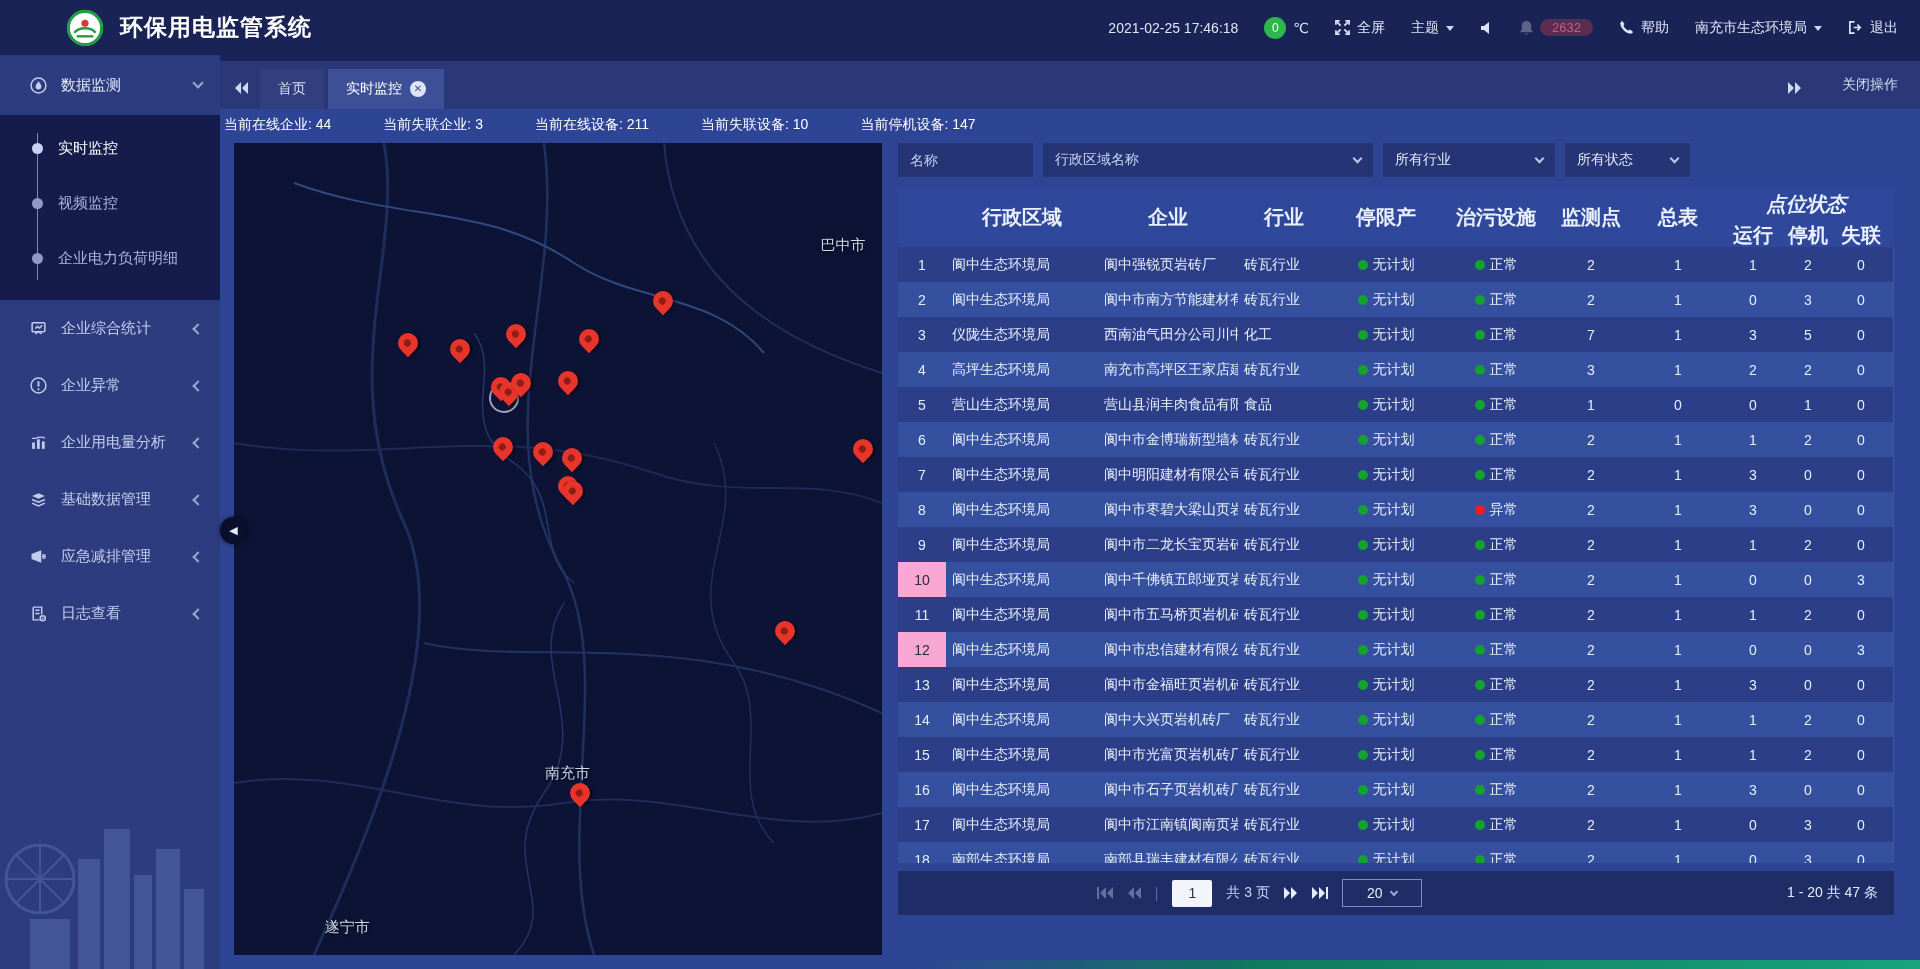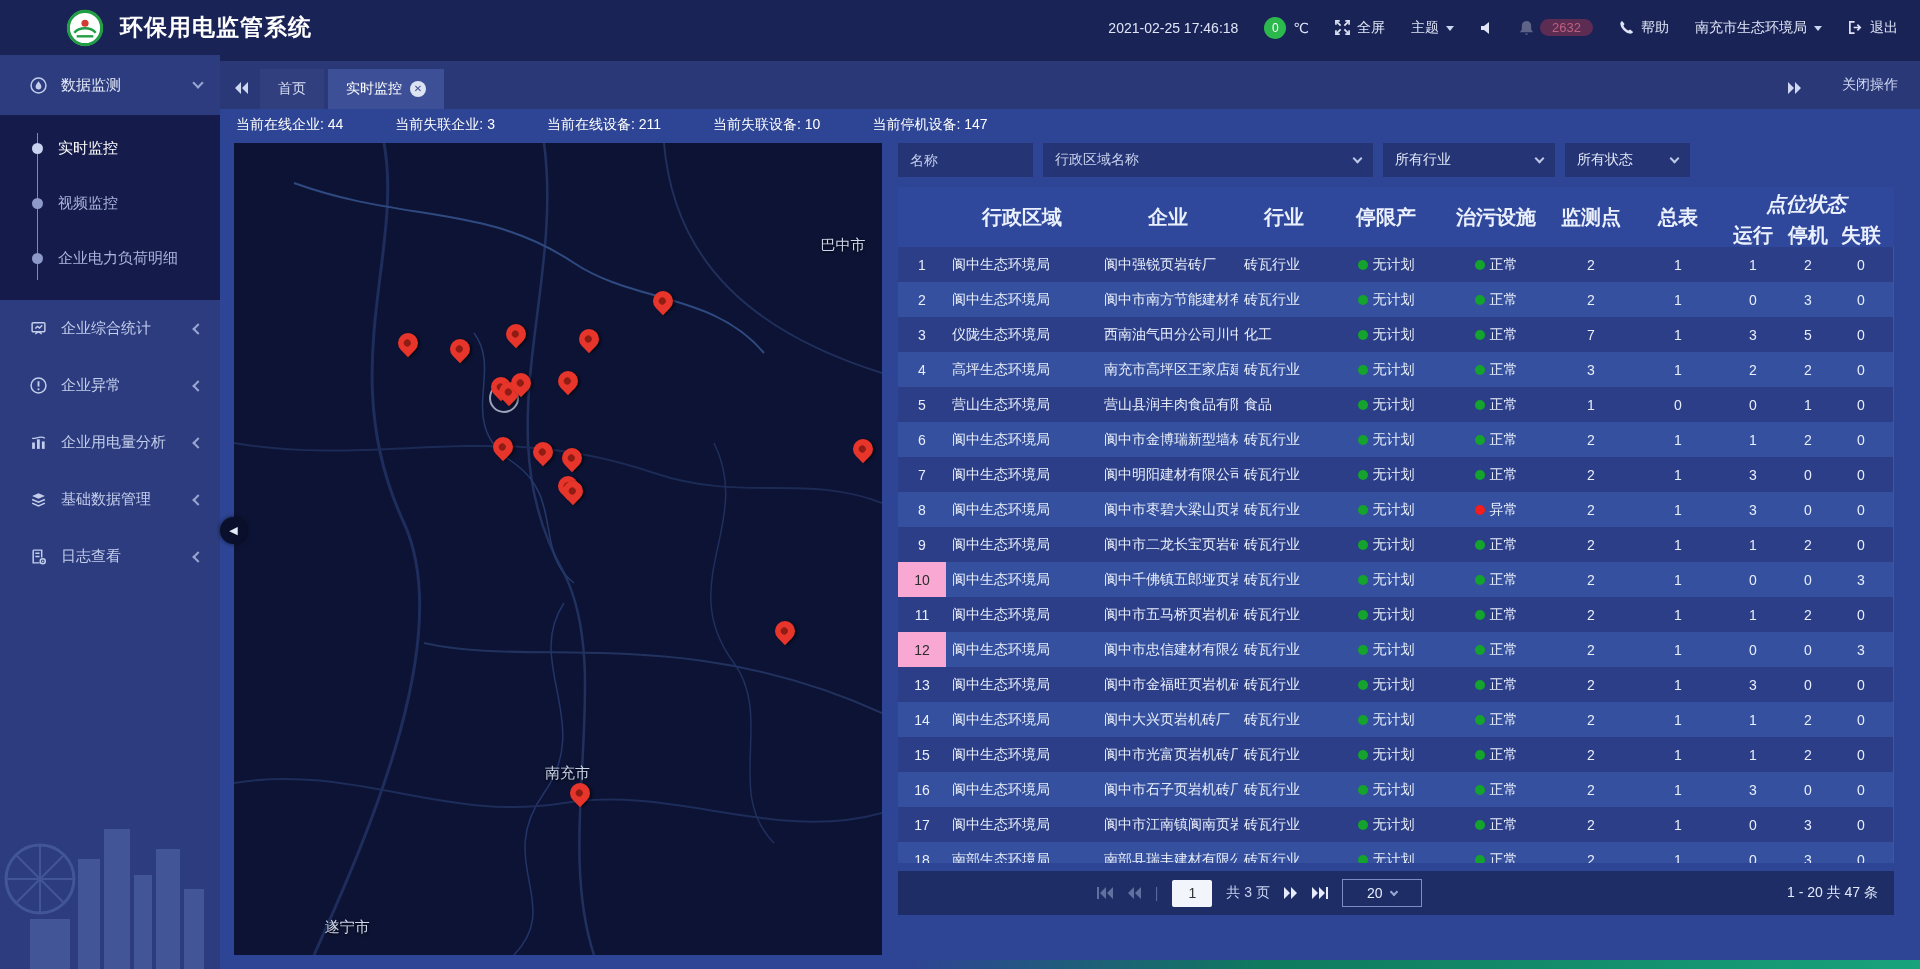--- a/index.html
+++ b/index.html
@@ -53,21 +53,21 @@
   .tab-bar { height:54px; background:#2a3878; border-top:6px solid #1a2356; display:flex; align-items:flex-end;
     padding:0 22px 0 10px; color:#cfd8f2; flex:0 0 auto; }
   .tab-nav { align-self:center; margin:6px 10px 0 4px; color:#cfd8f2; cursor:pointer; }
   .tab { height:40px; padding:0 18px; display:flex; align-items:center; gap:8px; font-size:14px;
     background:#323f7e; color:#d8dff5; margin-right:4px; cursor:pointer; }
   .tab.active { background:#3d4f97; color:#ffffff; }
   .tab-close { width:16px; height:16px; border-radius:50%; background:#dde3f3; color:#3a4a8e;
     font-size:10px; line-height:16px; text-align:center; font-weight:bold; cursor:pointer; }
   .tab-right { margin-left:auto; align-self:center; display:flex; align-items:center; gap:30px; font-size:14px; }
 
-  .stats-bar { height:32px; display:flex; align-items:center; gap:52px; padding-left:16px;
+  .stats-bar { height:32px; display:flex; align-items:center; gap:52px; padding-left:4px;
     color:#ffffff; font-size:14px; flex:0 0 auto; }
   .stat { white-space:nowrap; }
 
   .work-area { flex:1; display:flex; padding:2px 26px 0 14px; gap:16px; min-height:0; }
 
   
   .map-panel { flex:0 0 648px; height:812px; background:#0d1334; position:relative; overflow:visible; }
   .map-roads { position:absolute; inset:0; }
   .city-label { position:absolute; color:#cdd7ee; font-size:15px; text-shadow:0 1px 3px #000; white-space:nowrap; }
   .pin { position:absolute; width:20px; height:20px; margin:-23px 0 0 -10px; background:#e8352b;
@@ -268,20 +268,29 @@
         <span class="chev left"></span>
       </div>
       <div class="side-item">
         <span class="hicon">
           <svg class="ic" width="17" height="17" viewBox="0 0 16 16" fill="none" stroke="#c3cdec" stroke-width="1.4">
             <path d="M8 2l6 2.6L8 7.2 2 4.6z" fill="#c3cdec" stroke="none"></path>
               <path d="M2 8l6 2.6L14 8M2 11.4 8 14l6-2.6"></path>
           </svg>
         </span>
         <span>基础数据管理</span>
+        <span class="chev left"></span>
+      </div>
+      <div class="side-item">
+        <span class="hicon">
+          <svg class="ic" width="17" height="17" viewBox="0 0 16 16" fill="#c3cdec">
+            <path d="M2 6v4l8 3V3zM11.5 6.5h3M11.5 9.5h3M11.5 8h3.5" stroke="#c3cdec" stroke-width="1.2"></path>
+          </svg>
+        </span>
+        <span>应急减排管理</span>
         <span class="chev left"></span>
       </div>
       <div class="side-item">
         <span class="hicon">
           <svg class="ic" width="17" height="17" viewBox="0 0 16 16" fill="none" stroke="#c3cdec" stroke-width="1.4">
             <path d="M3 2h8v7M3 2v12h6"></path>
               <path d="M5 5h4M5 8h4"></path>
               <circle cx="12" cy="12.5" r="2.4"></circle>
               <circle cx="12" cy="12.5" r=".8" fill="#c3cdec" stroke="none"></circle>
           </svg>

